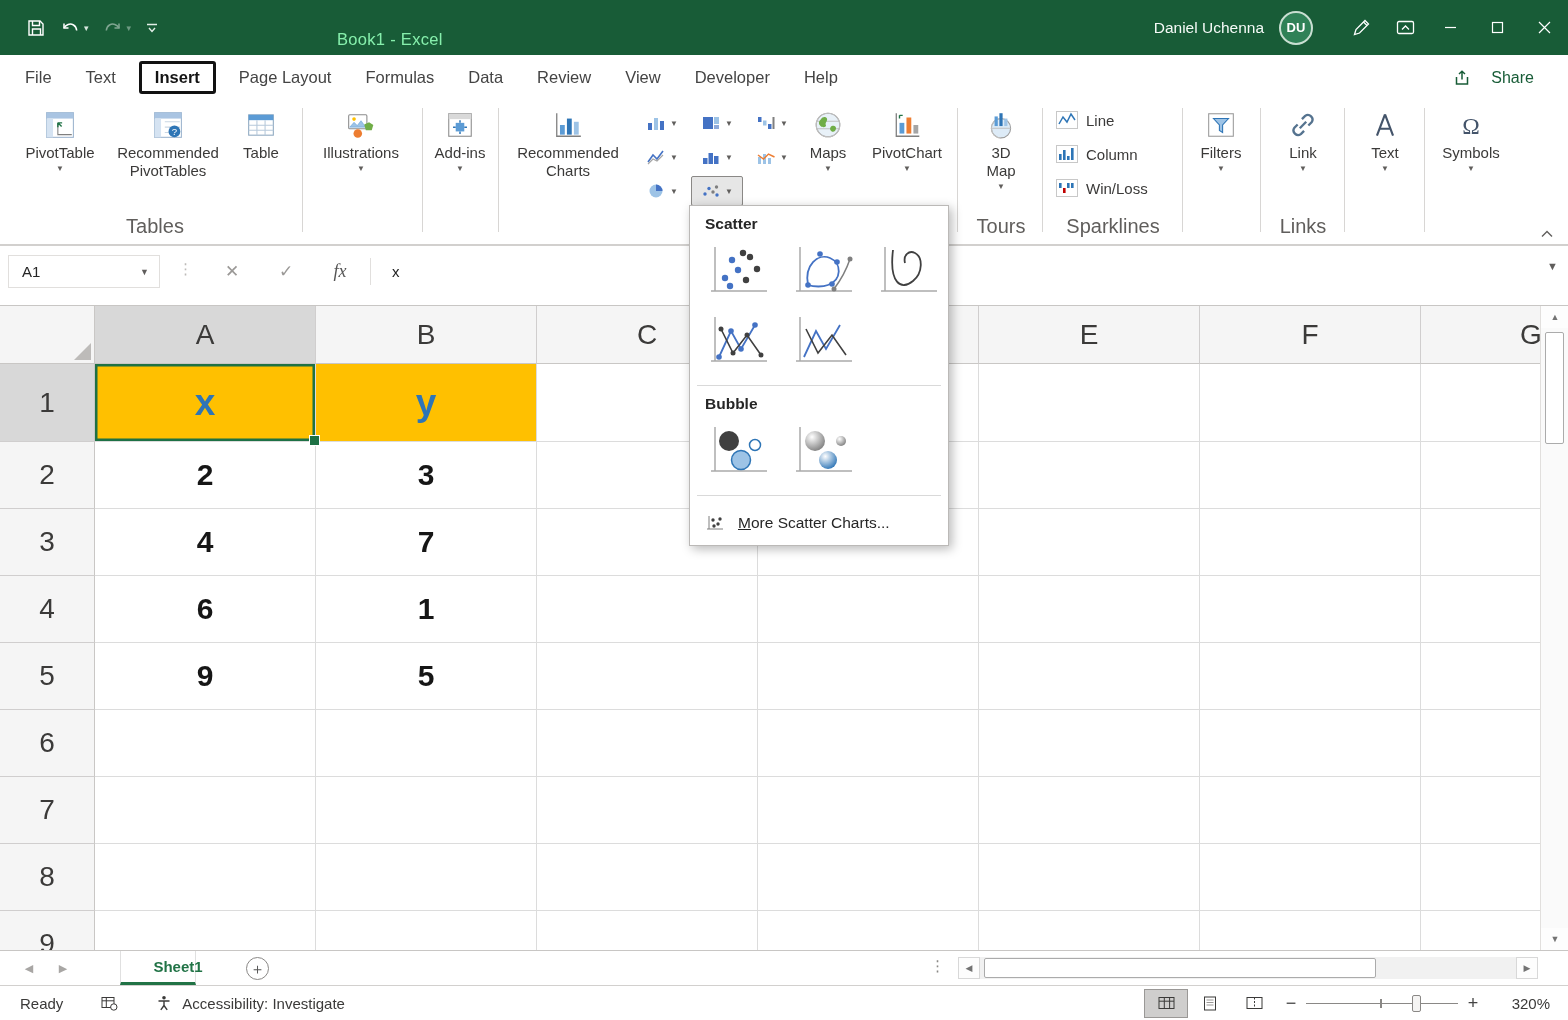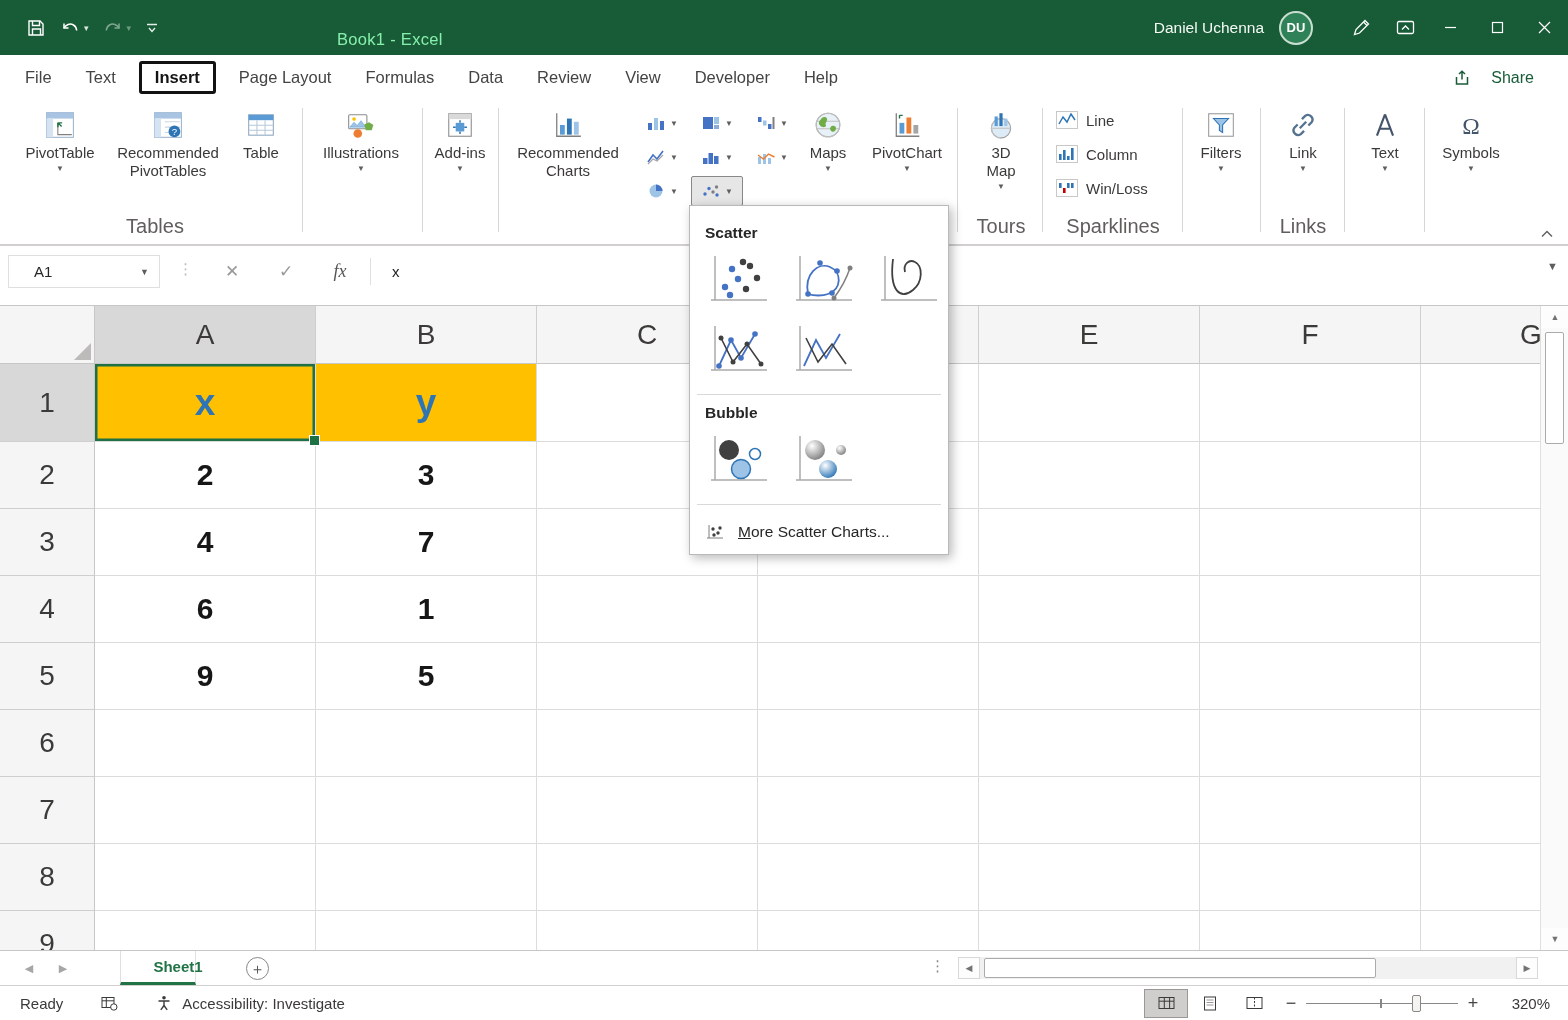--- a/index.html
+++ b/index.html
@@ -54,21 +54,21 @@
   .mini .chev { margin:0; }
   .mini.pressed { border:1px solid #8A8886; background:#E6E6E6; border-radius:2px; }
   .spark-btn { position:absolute; left:8px; height:28px; display:flex; align-items:center; gap:8px;
                font-size:15px; color:#3B3A39; }
   .collapse-ribbon { position:absolute; right:14px; bottom:6px; }
 
   
   .fbar { position:absolute; left:0; top:245px; right:0; height:61px; background:#fff;
           border-top:1px solid #D2D0CE; border-bottom:1px solid #C8C6C4; }
   .namebox { position:absolute; left:8px; top:9px; width:152px; height:33px; border:1px solid #E1DFDD;
-             display:flex; align-items:center; padding:0 10px 0 25px; font-size:15px; color:#262626; }
+             display:flex; align-items:center; padding:0 10px 0 13px; font-size:15px; color:#262626; }
   .namebox .nb-chev { margin-left:auto; font-size:9px; color:#605E5C; }
   .fb-dots { position:absolute; left:178px; top:14px; color:#BDBBB9; font-size:15px; letter-spacing:0; }
   .fb-btn { position:absolute; top:9px; width:40px; height:33px; display:flex; align-items:center; justify-content:center; }
   .fb-x { left:212px; color:#9B9997; font-size:17px; }
   .fb-ck { left:266px; color:#9B9997; font-size:17px; }
   .fb-fx { left:320px; color:#555; font-family:"Liberation Serif", serif; font-style:italic; font-size:18px; }
   .fb-sep { position:absolute; left:370px; top:12px; height:27px; width:1px; background:#E1DFDD; }
   .fb-content { position:absolute; left:392px; top:9px; height:33px; display:flex; align-items:center;
                 font-size:15px; color:#1F1F1F; }
   .fb-expand { position:absolute; right:10px; top:14px; color:#605E5C; font-size:11px; }
@@ -132,21 +132,21 @@
   .zoom-track { position:relative; width:152px; height:29px; }
   .zoom-line { position:absolute; left:0; right:0; top:14px; height:1.5px; background:#8A8886; }
   .zoom-tick { position:absolute; left:74px; top:10px; width:2px; height:9px; background:#8A8886; }
   .zoom-thumb { position:absolute; left:106px; top:6px; width:9px; height:17px; background:#F5F4F3;
                 border:1px solid #8A8886; border-radius:2px; }
   .zoom-label { width:62px; text-align:right; margin-right:18px; }
 
   
   .scatter-menu { position:absolute; left:689px; top:205px; width:260px; background:#fff;
                   border:1px solid #BBB9B7; box-shadow:3px 3px 10px rgba(0,0,0,.28); z-index:100;
-                  padding:12px 0 4px; }
+                  padding:3px 0 4px; }
   .menu-h { font-size:15.5px; font-weight:bold; color:#262626; margin:6px 0 10px 15px; }
   .icon-row { display:flex; gap:19px; padding:0 0 12px 14px; }
   .chart-opt { width:66px; height:58px; display:flex; align-items:center; justify-content:center;
                border:1px solid transparent; background:#fff; }
   .menu-div { height:1px; background:#D9D9D9; margin:2px 7px 9px; }
   .menu-more { display:flex; align-items:center; gap:13px; height:36px; padding-left:16px; }
   .more-label { display:block; font-size:15.5px; color:#262626; }
   .more-label::first-letter { text-decoration:underline; }
 </style>
 </head>

